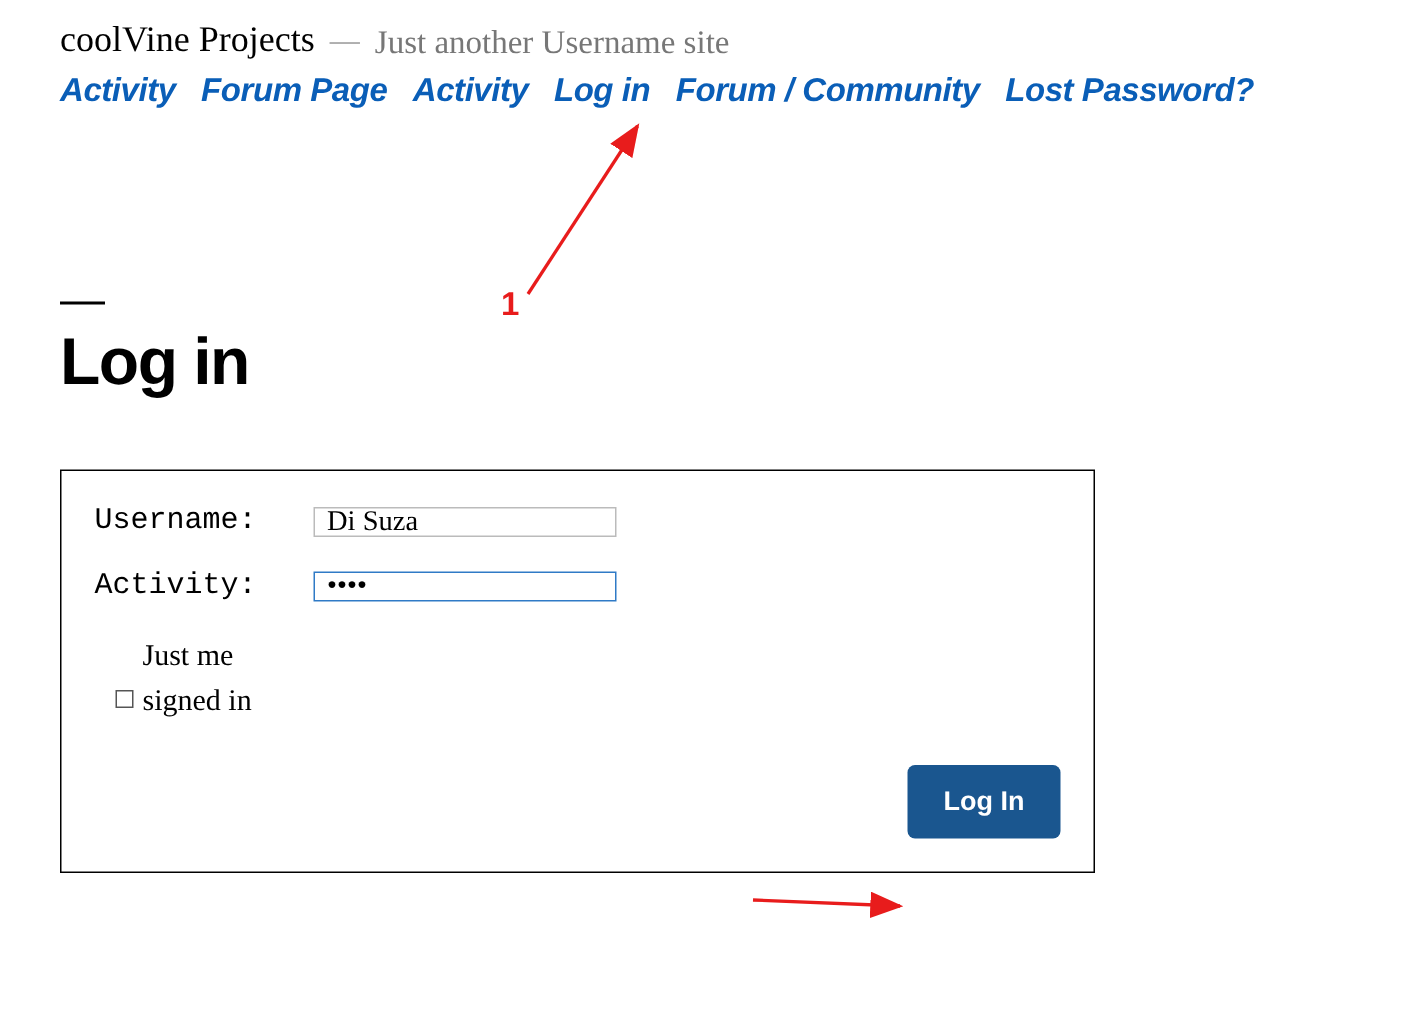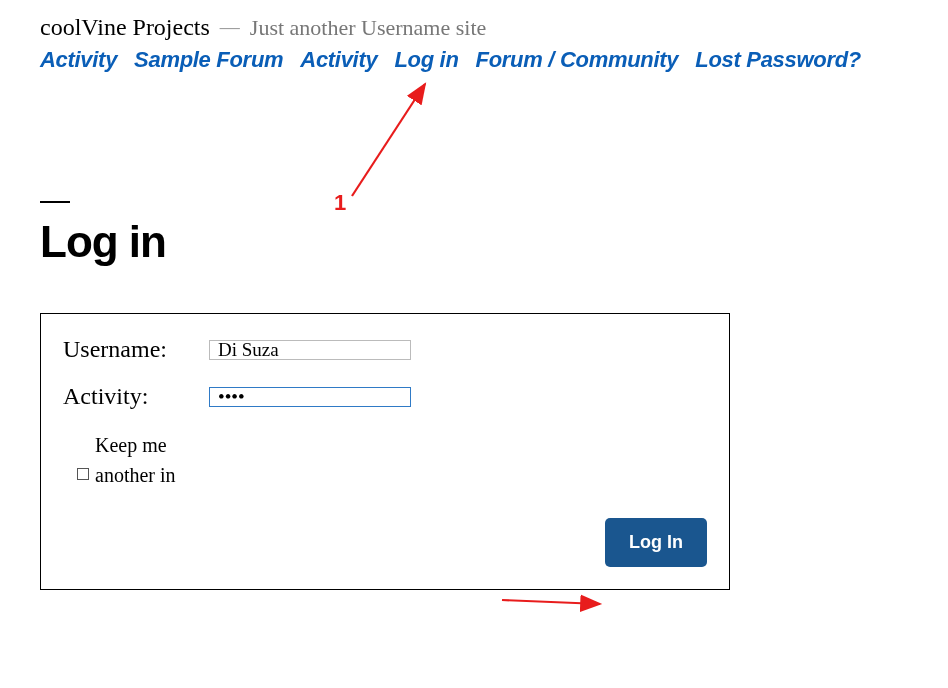--- a/index.html
+++ b/index.html
@@ -72,22 +72,22 @@
       padding: 22px 22px 22px 22px;
       position: relative;
     }
     .form-row {
       display: flex;
       align-items: center;
       margin-bottom: 20px;
     }
     .form-label {
       width: 146px;
-      font-family: Liberation Serif, serif;
-      font-size: 24px;
+      font-family: Liberation Mono, monospace;
+      font-size: 20px;
       color: #000;
     }
     .text-input {
       width: 202px;
       height: 20px;
       border: 1px solid #bbb;
       padding: 4px 8px;
       font-family: Georgia, serif;
       font-size: 19px;
       outline: none;
@@ -156,21 +156,21 @@
 <body>
 
 <div class="header">
   <span class="site-title">coolVine Projects</span>
   <span class="tagline-sep">—</span>
   <span class="tagline">Just another Username site</span>
 </div>
 
 <nav class="nav">
   <a href="#">Activity</a>
-  <a href="#">Sample Forum</a>
+  <a href="#">Forum Page</a>
   <a href="#">Activity</a>
   <a href="#">Log in</a>
   <a href="#">Forum / Community</a>
   <a href="#">Lost Password?</a>
 </nav>
 
 <div class="dash"></div>
 
 <h1 class="page-title">Log in</h1>
 
@@ -183,21 +183,21 @@
 
   <div class="form-row">
     <label class="form-label">Activity:</label>
     <input type="text" class="text-input focused" value="••••" style="">
   </div>
 
   <div class="checkbox-row">
     <div class="checkbox-wrapper">
       <span class="checkbox"></span>
     </div>
-    <span class="checkbox-label">Keep me another in</span>
+    <span class="checkbox-label">Just me signed in</span>
   </div>
 
   <div class="submit-row">
     <button class="submit-button">Log In</button>
   </div>
 
 </div>
 
 <svg class="annotation-svg">
   <defs>

